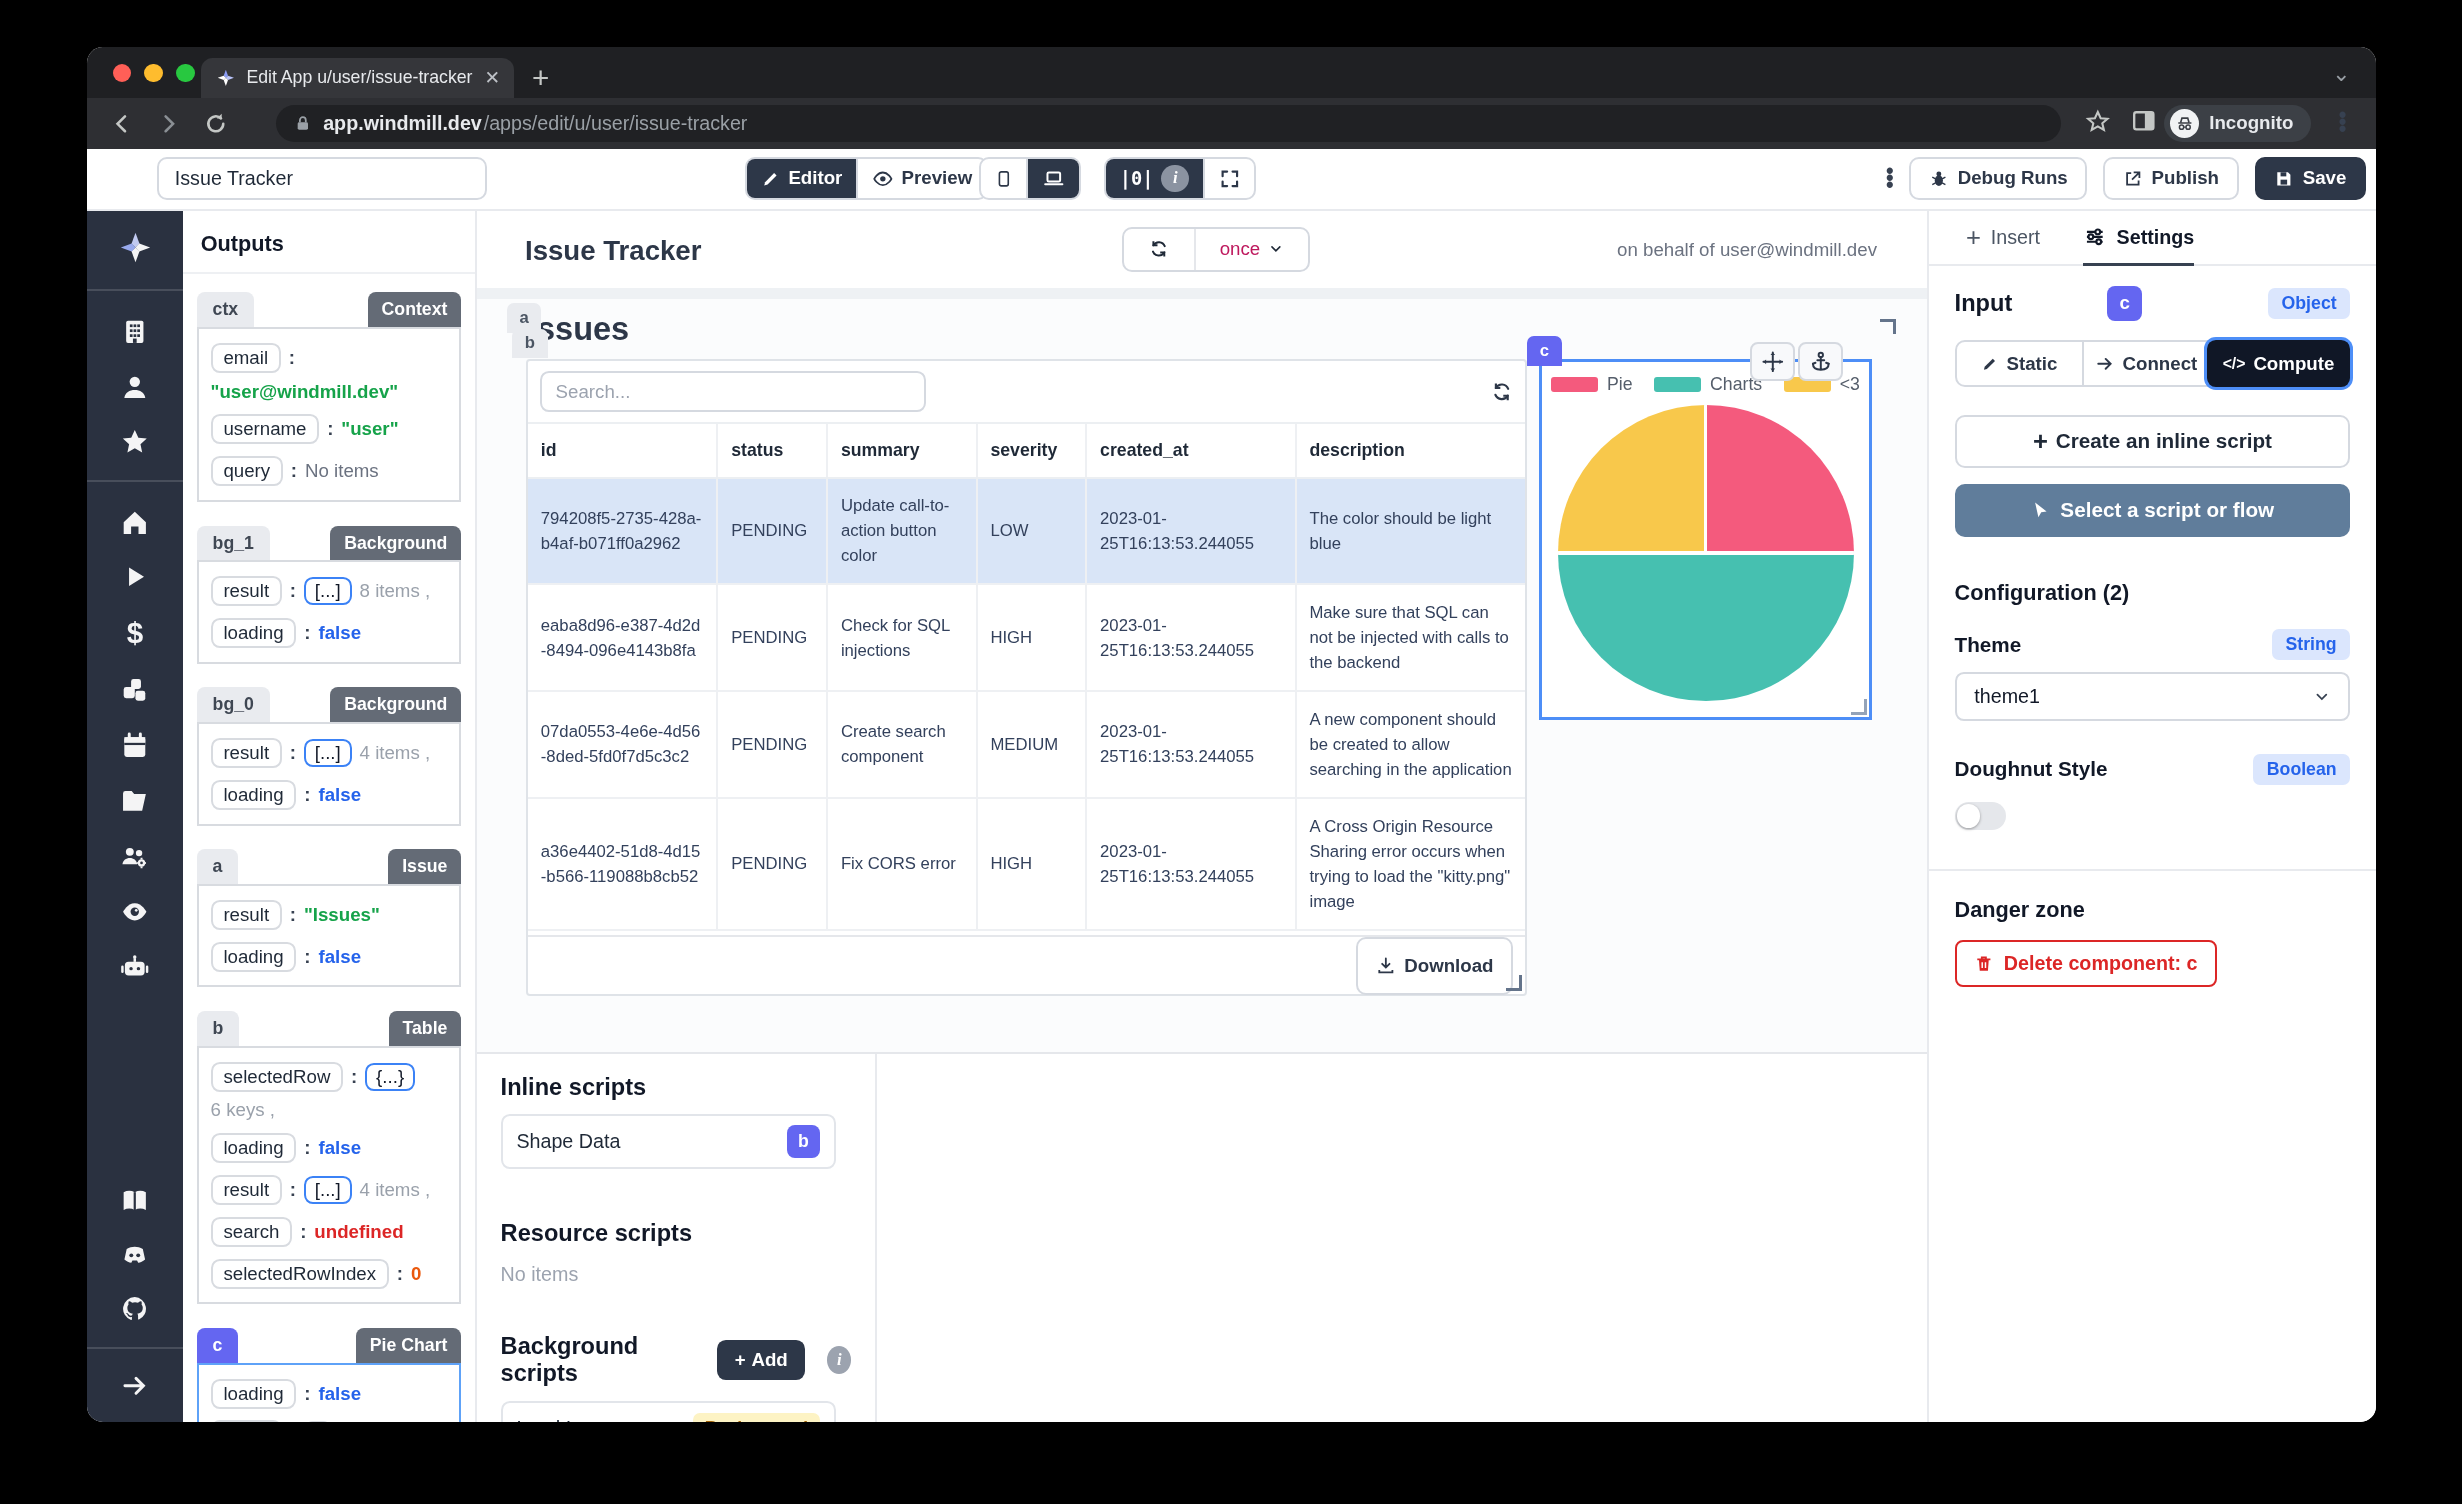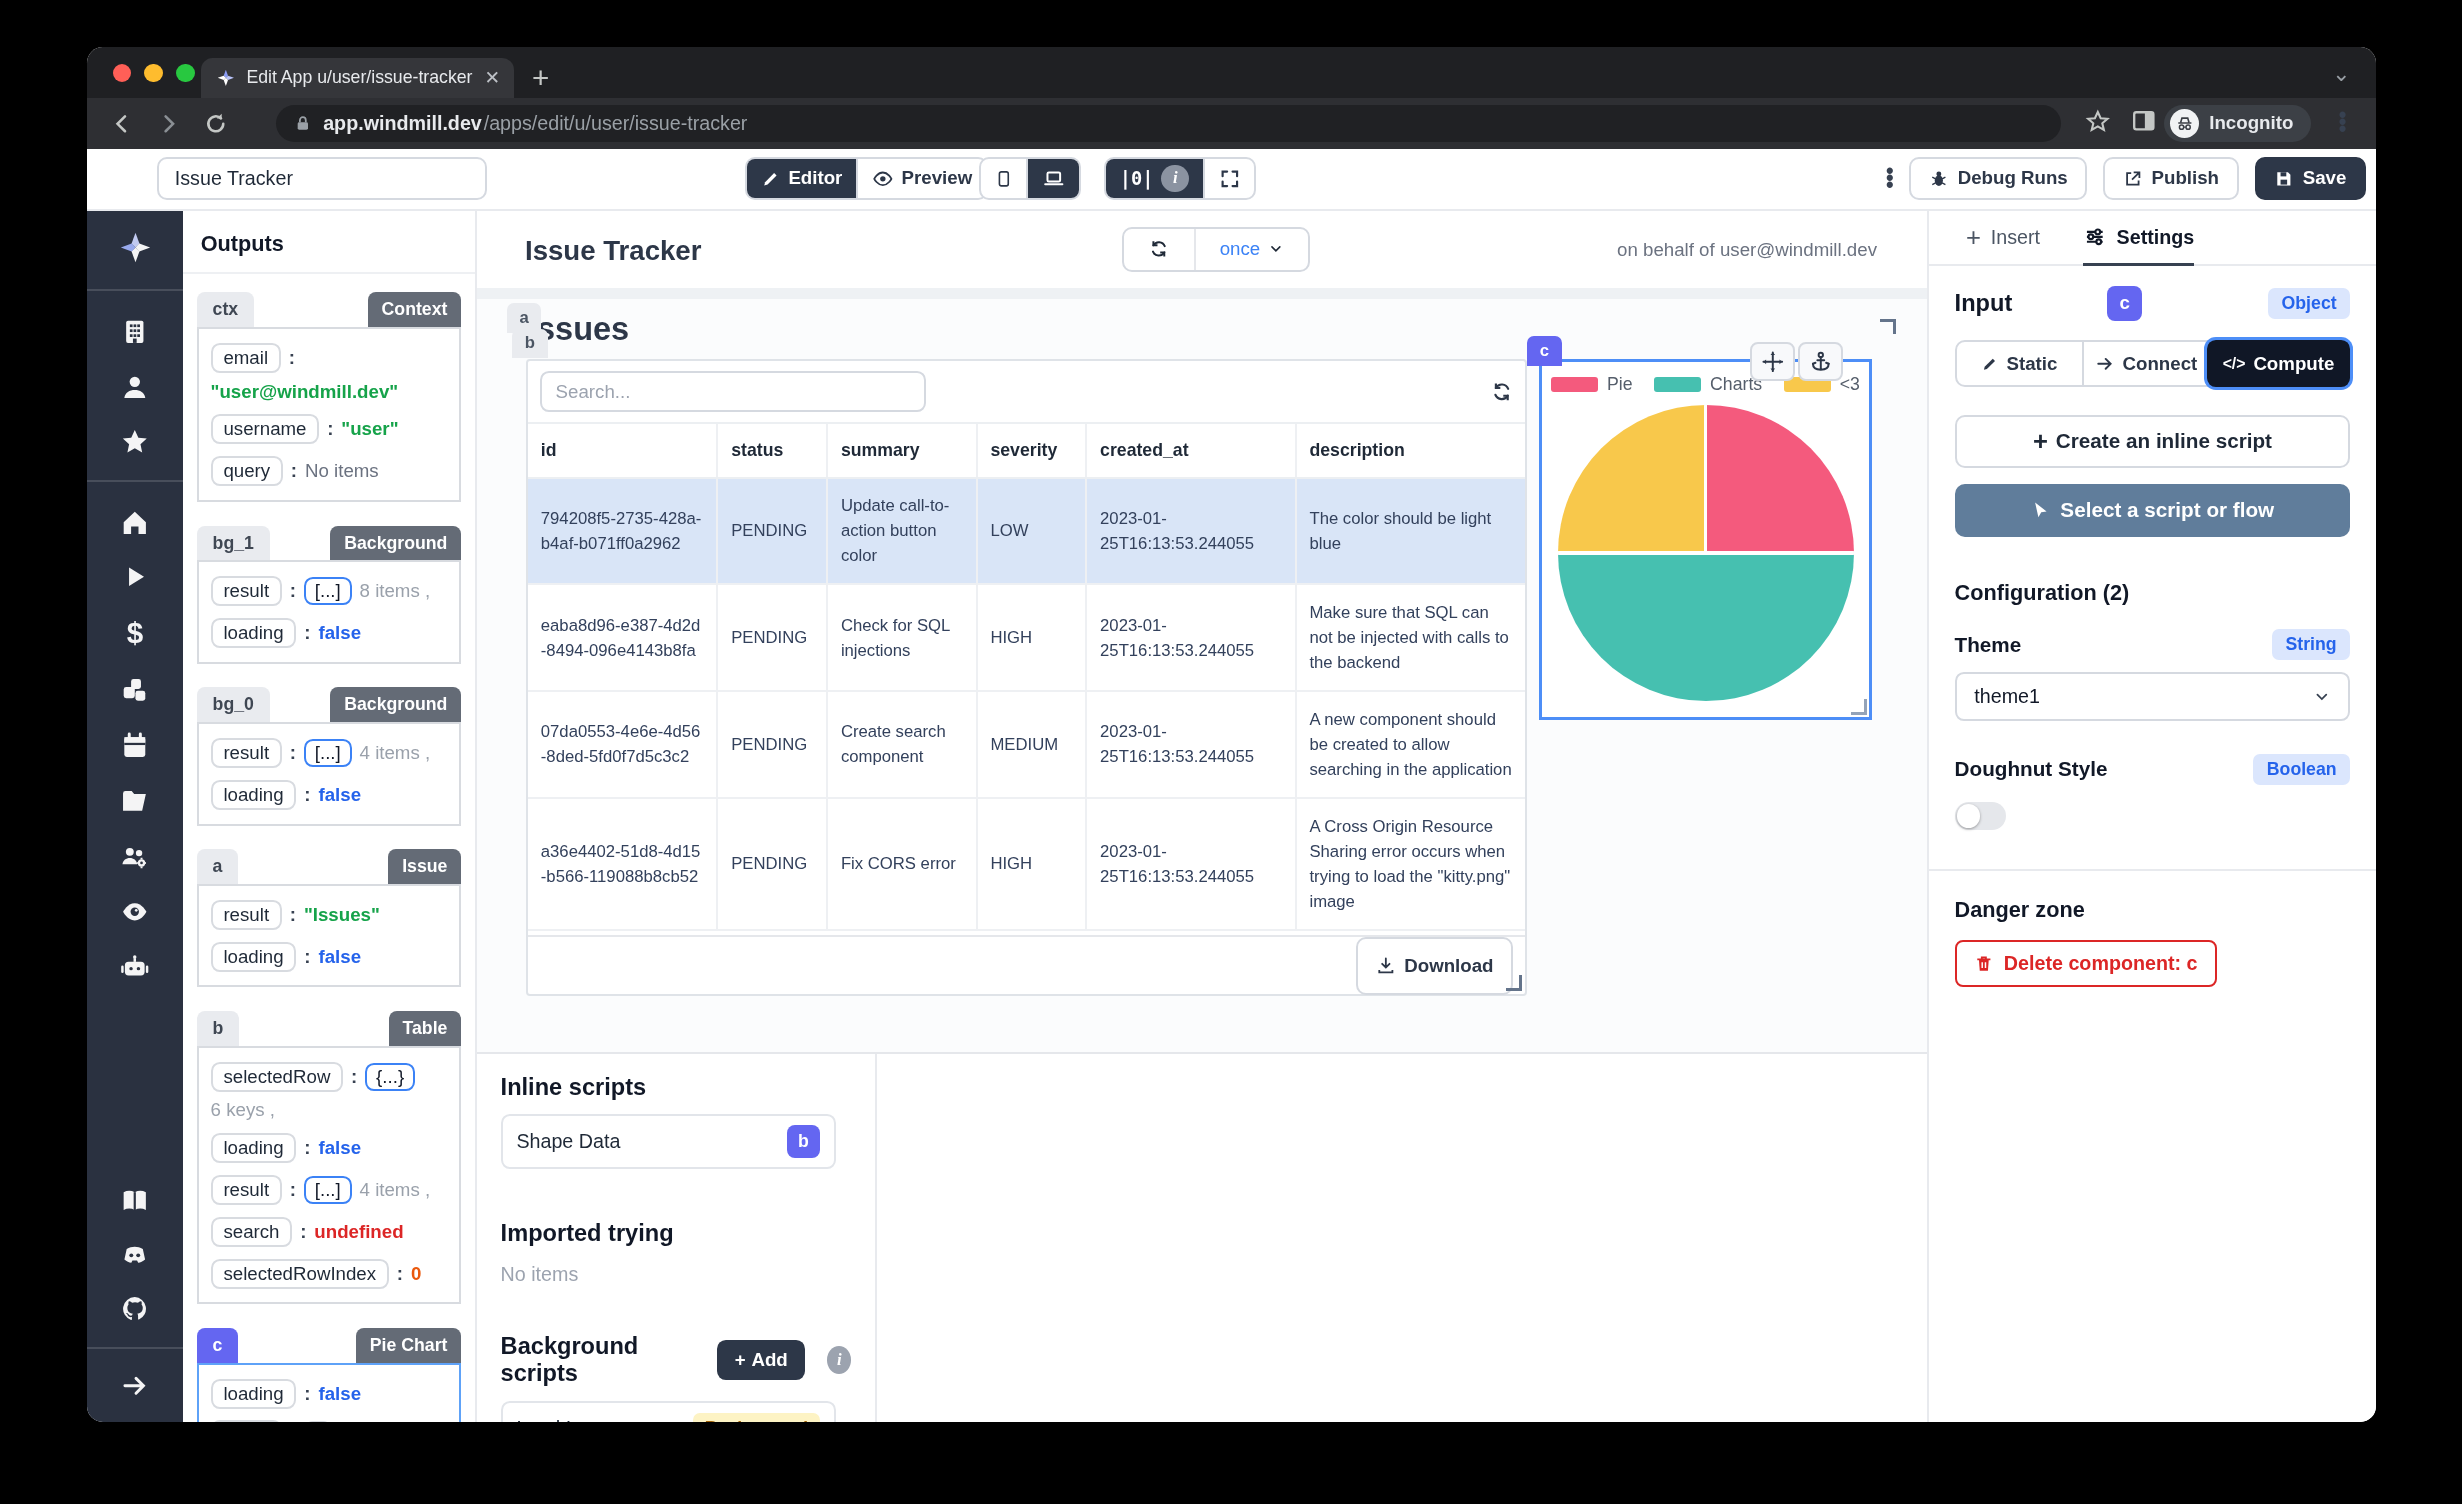--- a/index.html
+++ b/index.html
@@ -64,21 +64,21 @@
   .otok{border:2px solid #3b82f6;border-radius:8.9px;padding:1px 8.9px;color:#111827;}
   .otok.plain{border-color:#d8dbe0;}
   .oval.green{color:#16a34a;font-weight:700}.oval.blue{color:#2563eb;font-weight:700}
   .oval.red{color:#dc2626;font-weight:700}.oval.orange{color:#ea580c;font-weight:700}.oval.muted{color:#6b7280}
   .osuf{color:#9aa1ab;}
   
   .center{flex:1;display:flex;flex-direction:column;min-width:0;background:#fbfcfd;}
   .canvas-head{height:88px;flex:none;position:relative;background:#fff;border-bottom:11.8px solid #eef1f4;box-sizing:border-box;}
   .app-title{position:absolute;left:48px;top:23.6px;font-size:27.6px;font-weight:700;color:#2d3748;}
   .sched{position:absolute;left:645px;top:15.8px;height:45px;display:flex;align-items:center;border:2px solid #d5d9e0;border-radius:9.9px;background:#fff;box-sizing:border-box;}
-  .sched>div{display:flex;align-items:center;gap:7.9px;padding:0 24px;font-size:18.7px;color:#3b82f6;height:100%;}
+  .sched>div{display:flex;align-items:center;gap:7.9px;padding:0 24px;font-size:18.7px;color:#be185d;height:100%;}
   .sched>div+div{border-left:2px solid #e5e7eb;}
   .behalf{position:absolute;right:50px;top:27.6px;font-size:18.7px;color:#6b7280;}
   .canvas{position:relative;flex:1;overflow:hidden;background:#fbfcfd;}
   .mini-tab{position:absolute;background:#e9ebef;color:#4b5563;font-weight:700;font-size:16.7px;
     padding:4.9px 12.8px;border-radius:6.9px 6.9px 0 0;z-index:5;}
   .mini-tab.accent{background:#6466f1;color:#fff;}
   .issues-h{position:absolute;left:51px;top:11.8px;font-size:32.5px;font-weight:800;color:#2d3748;}
   .corner{position:absolute;width:12.8px;height:12.8px;border-right:3.9px solid #64748b;border-bottom:3.9px solid #64748b;}
   .corner.tr{border-bottom:none;border-top:3.9px solid #64748b;}
   
@@ -630,21 +630,21 @@
         </div>
       </div>
 
       <div class="bottom">
         <div class="bleft">
           <div class="sec-h">Inline scripts</div>
           <div class="script-card">
             <span class="script-name">Shape Data</span>
             <span class="b-badge">b</span>
           </div>
-          <div class="sec-h" style="margin-top:51px">Imported trying</div>
+          <div class="sec-h" style="margin-top:51px">Resource scripts</div>
           <div class="muted-txt">No items</div>
           <div class="bg-row">
             <div class="sec-h">Background scripts</div>
             <div class="add-btn">
               <span>+</span>
               <span>Add</span>
             </div>
             <div class="info-dot">i</div>
           </div>
           <div class="script-card">

